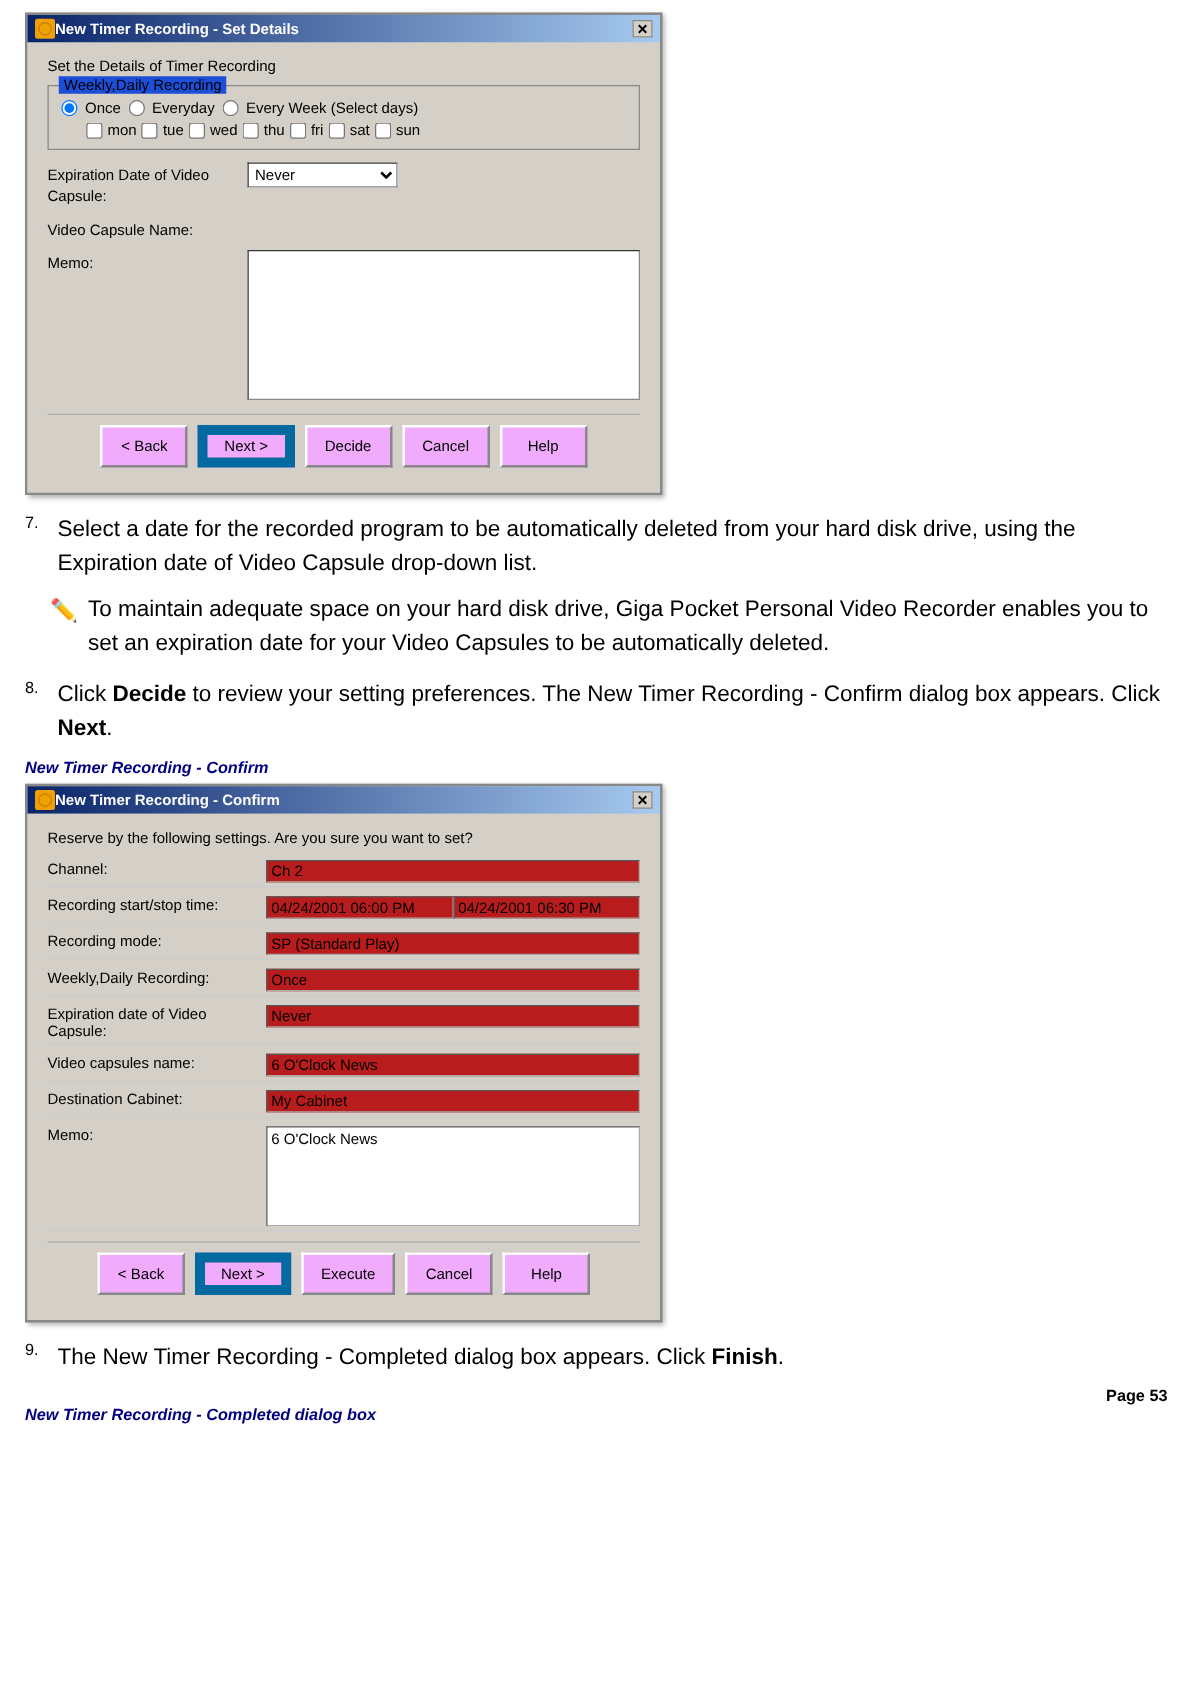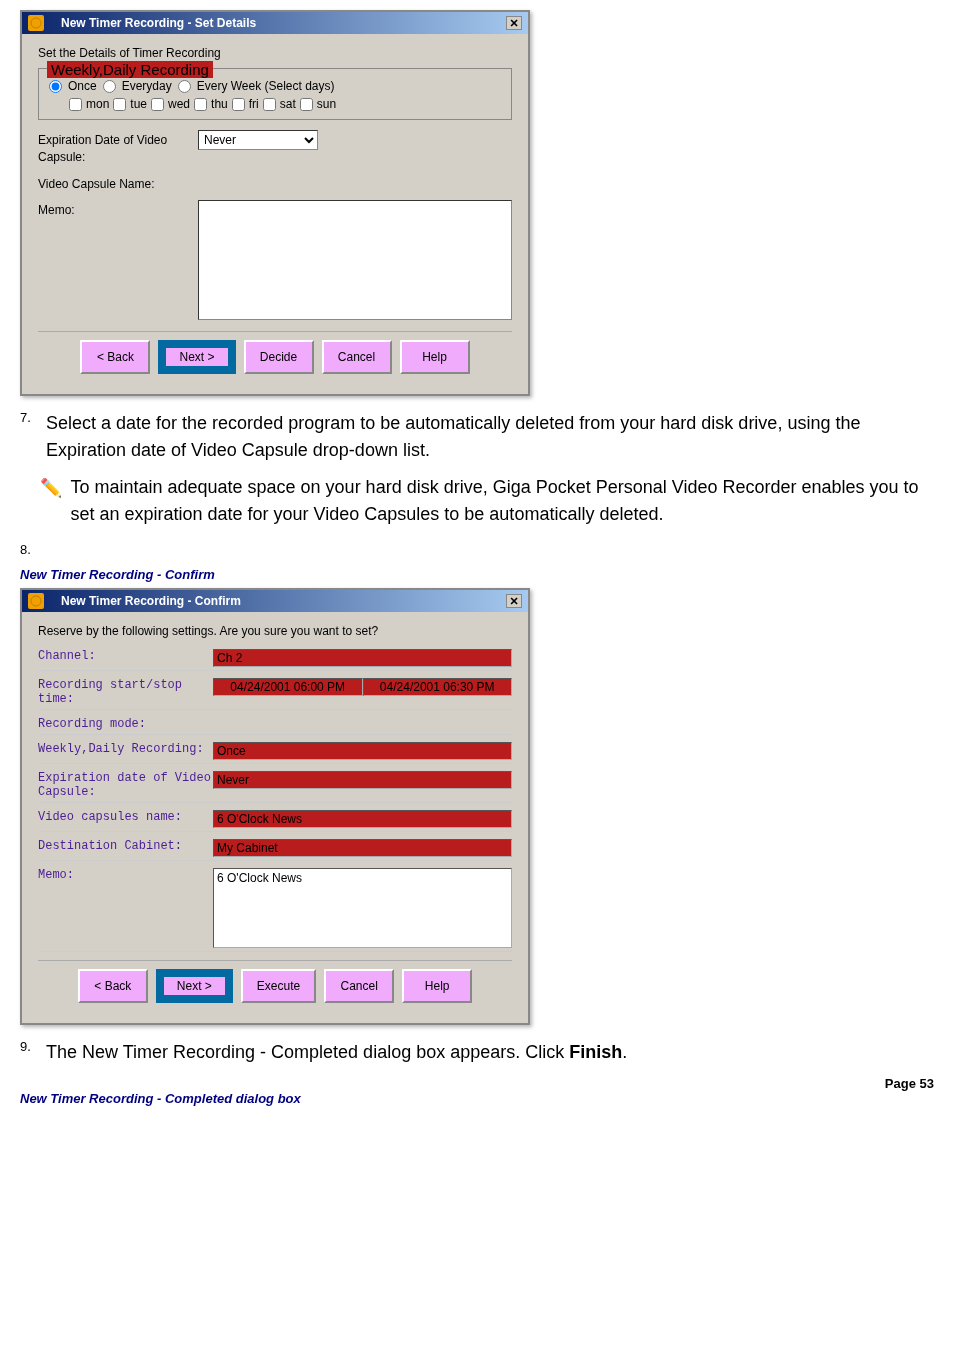--- a/index.html
+++ b/index.html
@@ -27,21 +27,21 @@
       padding: 3px 6px;
       display: flex;
       align-items: center;
       justify-content: space-between;
       font-size: 12px;
       font-weight: bold;
     }
     .dialog-titlebar-left {
       display: flex;
       align-items: center;
-      gap: 17px;
+      gap: 0;
     }
     .dialog-title-icon {
       width: 16px;
       height: 16px;
       background: #f0a000;
       border-radius: 2px;
       display: flex;
       align-items: center;
       justify-content: center;
       font-size: 10px;
@@ -71,23 +71,23 @@
     .group-box {
       border: 1px solid #888;
       padding: 6px 10px 8px 10px;
       margin-bottom: 10px;
       position: relative;
     }
     .group-box-title {
       position: absolute;
       top: -8px;
       left: 8px;
-      background: #b91c1c;
+      background: #1d4ed8;
       padding: 0 4px;
-      font-size: 15px;
+      font-size: 12px;
     }
 
     
     .radio-row {
       display: flex;
       align-items: center;
       gap: 6px;
       margin-top: 4px;
       font-size: 12px;
     }
@@ -148,35 +148,33 @@
       display: flex;
       align-items: flex-start;
       margin-bottom: 4px;
       font-size: 12px;
       border-bottom: 1px solid #ccc;
       padding: 3px 0;
     }
     .confirm-label {
       width: 175px;
       min-width: 175px;
-      color: #4c1d95;
-      font-family: Liberation Mono, monospace;
+      color: #000000;
     }
     .confirm-value {
       flex: 1;
       background: #b91c1c;
       border: 1px inset #aaa;
       padding: 1px 3px;
       min-height: 18px;
     }
     .confirm-value-pair {
       display: flex;
       gap: 0;
       flex: 1;
-      text-align: center;
     }
     .confirm-value-pair .confirm-value {
       flex: 1;
     }
     .confirm-memo-value {
       flex: 1;
       background: #fff;
       border: 1px inset #aaa;
       padding: 2px 3px;
       min-height: 80px;
@@ -334,20 +332,23 @@
   <span class="instruction-text">Select a date for the recorded program to be automatically deleted from your hard disk drive, using the Expiration date of Video Capsule drop-down list.</span>
 </div>
 
 <div class="note-block">
   <span class="note-icon">✏️</span>
   <span class="instruction-text">To maintain adequate space on your hard disk drive, Giga Pocket Personal Video Recorder enables you to set an expiration date for your Video Capsules to be automatically deleted.</span>
 </div>
 
 <div class="instruction-numbered">
   <span class="instruction-num">8.</span>
+  <span class="instruction-text">
+    Click <b>Decide</b> to review your setting preferences. The New Timer Recording - Confirm dialog box appears. Click <b>Next</b>.
+  </span>
 </div>
 
 <div class="section-heading">New Timer Recording - Confirm</div>
 
 <div class="dialog-window">
   <div class="dialog-titlebar">
     <div class="dialog-titlebar-left">
       <div class="dialog-title-icon">
         <svg width="12" height="12" viewBox="0 0 12 12">
             <circle cx="6" cy="6" r="5" fill="#f0a000" stroke="#c08000" stroke-width="1"></circle>
@@ -369,20 +370,21 @@
       <div class="confirm-label">Recording start/stop time:</div>
       <div class="confirm-value-pair">
         <div class="confirm-value">04/24/2001 06:00 PM</div>
         <div class="confirm-value">04/24/2001 06:30 PM</div>
       </div>
     </div>
 
 
     <div class="confirm-row">
       <div class="confirm-label">Recording mode:</div>
+      <div class="confirm-value">SP (Standard Play)</div>
     </div>
 
     <div class="confirm-row">
       <div class="confirm-label">Weekly,Daily Recording:</div>
       <div class="confirm-value">Once</div>
     </div>
 
     <div class="confirm-row">
       <div class="confirm-label">Expiration date of Video Capsule:</div>
       <div class="confirm-value">Never</div>

